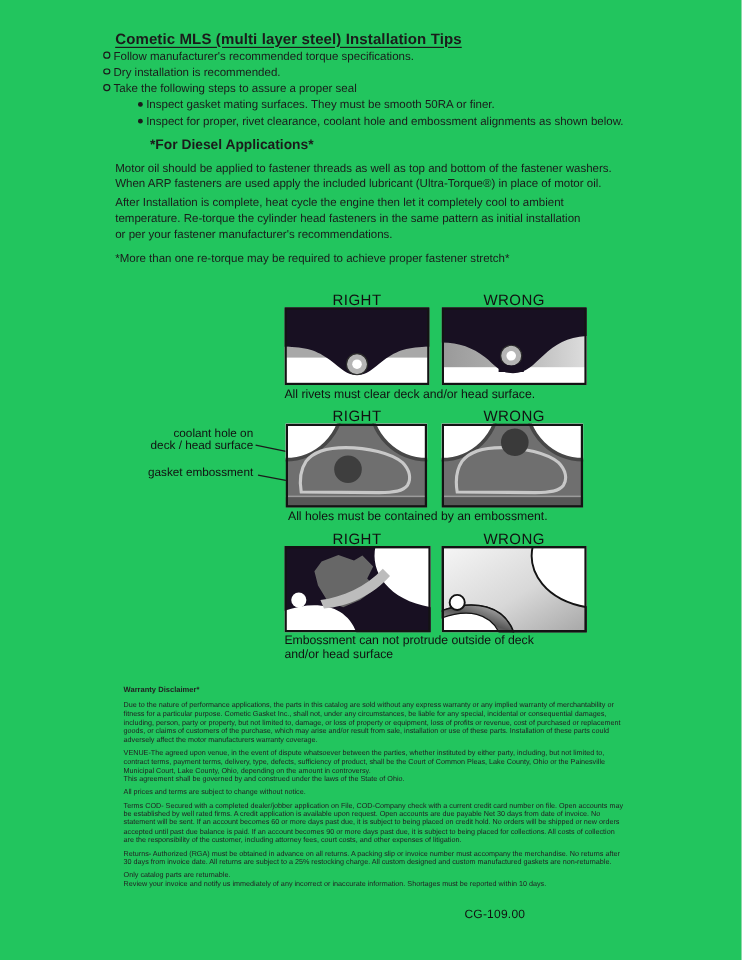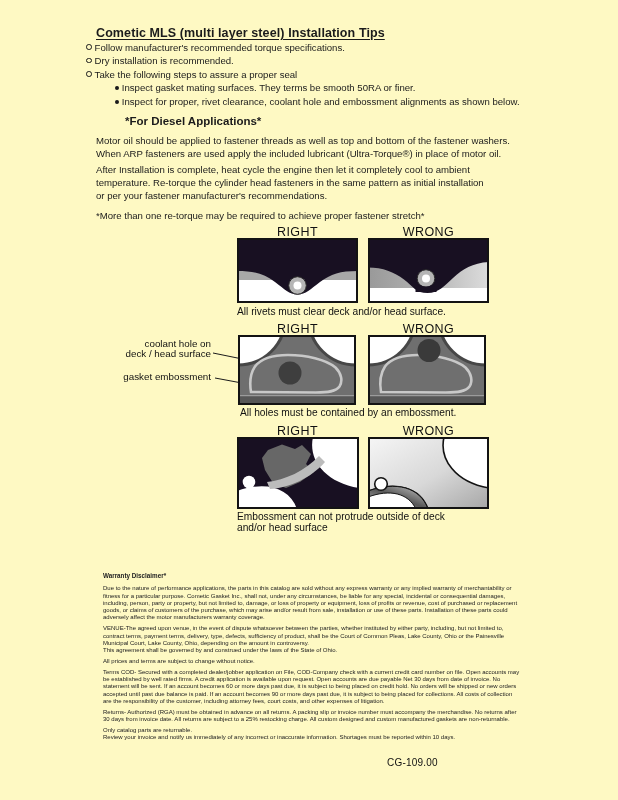--- a/index.html
+++ b/index.html
@@ -1,17 +1,17 @@
 <!DOCTYPE html>
 <html><head>
 <meta charset="utf-8">
 <style>
   html,body{margin:0;padding:0;background:#e9e9e9;}
   .page{
-    position:relative;width:618px;height:800px;background:#fef9c3;
+    position:relative;width:618px;height:800px;background:#22c55e;
     font-family:"Liberation Sans",sans-serif;color:#1b1b1b;overflow:hidden;
     margin:0 auto;
   }
   .abs{position:absolute;}
   .doc-title{
     left:96px;top:26px;font-size:12.5px;font-weight:bold;
     text-decoration:underline;text-underline-offset:2px;text-decoration-thickness:1.4px;
     letter-spacing:.1px;
   }
   .tips{left:86px;top:41px;font-size:9.6px;line-height:13.4px;}
@@ -19,42 +19,42 @@
   .tip.l2{margin-left:29px;}
   .b1{display:inline-block;width:3.6px;height:3.6px;border:1px solid #1b1b1b;border-radius:50%;
       margin-right:3px;vertical-align:1px;}
   .b2{display:inline-block;width:3.8px;height:3.8px;background:#1b1b1b;border-radius:50%;
       margin-right:3px;vertical-align:1px;}
   .diesel-h{left:96px;top:115px;font-size:11.5px;font-weight:bold;margin-left:29px;}
   .para{left:96px;font-size:9.6px;line-height:13.2px;white-space:pre-line;}
   .p1{top:134px;}
   .p2{top:163px;}
   .note{top:209px;}
-  .diagrams{left:0;top:222px;width:556px;height:330px;}
+  .diagrams{left:0;top:240px;width:556px;height:330px;}
   .dg-label{font-size:12.5px;letter-spacing:.4px;text-align:center;width:121px;color:#111;}
   .dg-caption{font-size:10.2px;line-height:11.2px;white-space:pre-line;color:#111;}
   .ann{font-size:9.8px;line-height:10px;text-align:right;white-space:pre-line;width:121px;left:90px;color:#111;}
   .legal{left:103px;top:572px;width:462px;font-size:6px;line-height:7.3px;color:#222;}
   .legal h4{font-size:6.3px;margin:0 0 6px 0;}
   .legal p{margin:0 0 3.5px 0;white-space:pre-line;}
   .page-code{left:387px;top:757px;font-size:10px;letter-spacing:.2px;color:#111;}
   svg{display:block;}
 </style>
 </head>
 <body>
 
 <div class="page">
 
   <div class="abs doc-title">Cometic MLS (multi layer steel) Installation Tips</div>
 
   <div class="abs tips">
     <div class="tip l1"><span class="b1"></span><span>Follow manufacturer's recommended torque specifications.</span></div>
     <div class="tip l1"><span class="b1"></span><span>Dry installation is recommended.</span></div>
     <div class="tip l1"><span class="b1"></span><span>Take the following steps to assure a proper seal</span></div>
-    <div class="tip l2"><span class="b2"></span><span>Inspect gasket mating surfaces.  They terms be smooth 50RA or finer.</span></div>
+    <div class="tip l2"><span class="b2"></span><span>Inspect gasket mating surfaces.  They must be smooth 50RA or finer.</span></div>
     <div class="tip l2"><span class="b2"></span><span>Inspect for proper, rivet clearance, coolant hole and embossment alignments as shown below.</span></div>
   </div>
 
   <div class="abs diesel-h">*For Diesel Applications*</div>
   <div class="abs para p1">Motor oil should be applied to fastener threads as well as top and bottom of the fastener washers.
 When ARP fasteners are used apply the included lubricant (Ultra-Torque®) in place of motor oil.</div>
   <div class="abs para p2">After Installation is complete, heat cycle the engine then let it completely cool to ambient
 temperature. Re-torque the cylinder head fasteners in the same pattern as initial installation
 or per your fastener manufacturer's recommendations.</div>
   <div class="abs para note">*More than one re-torque may be required to achieve proper fastener stretch*</div>

